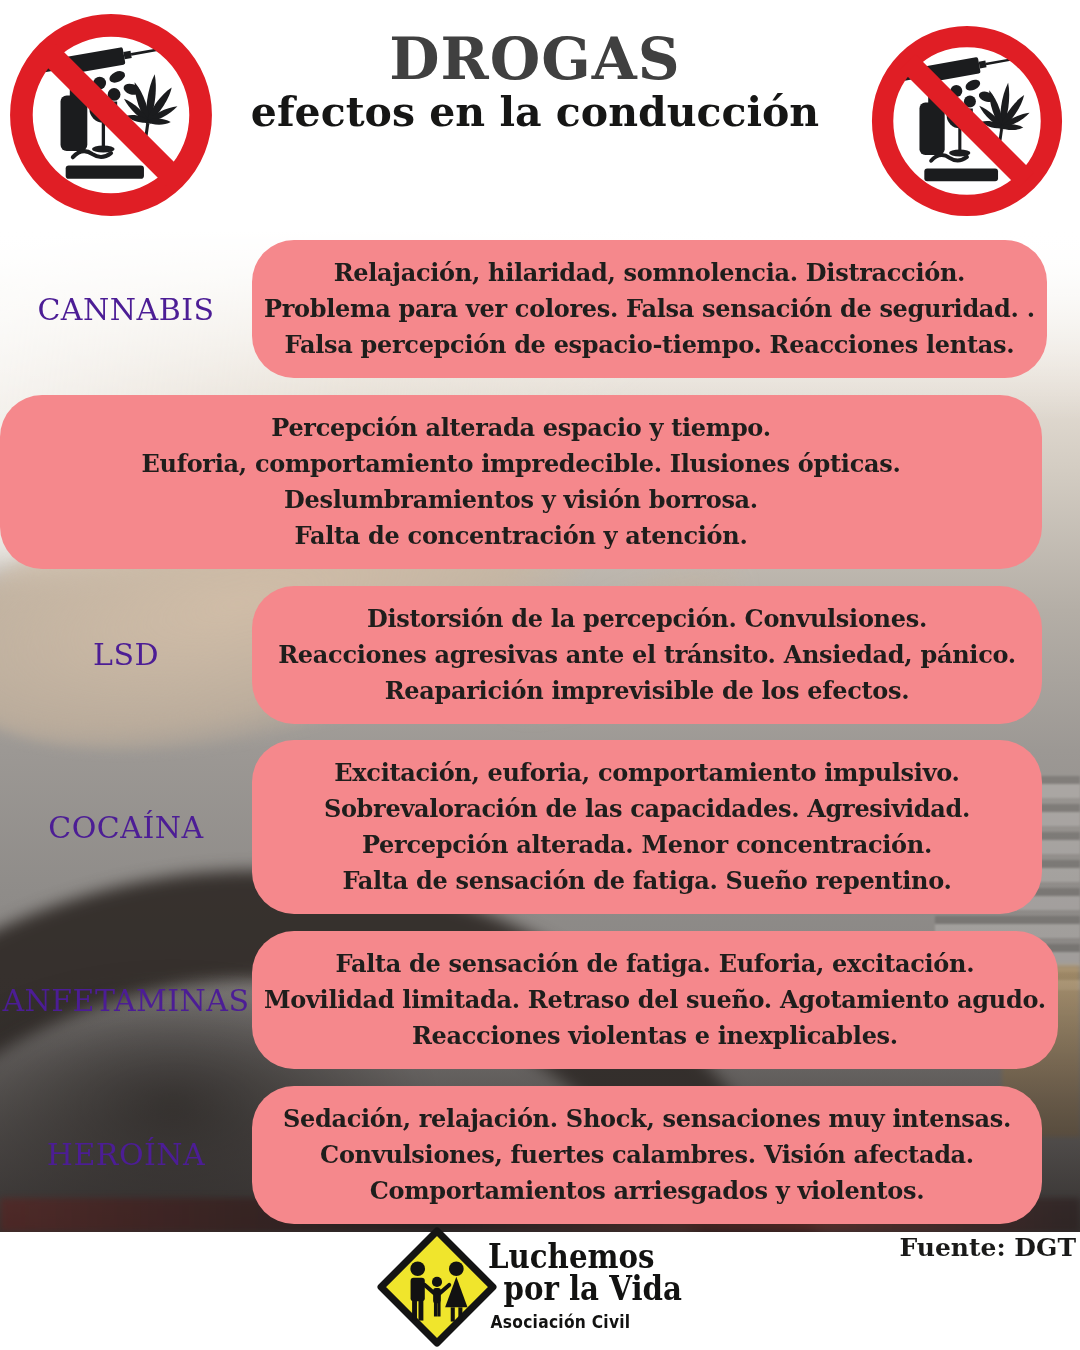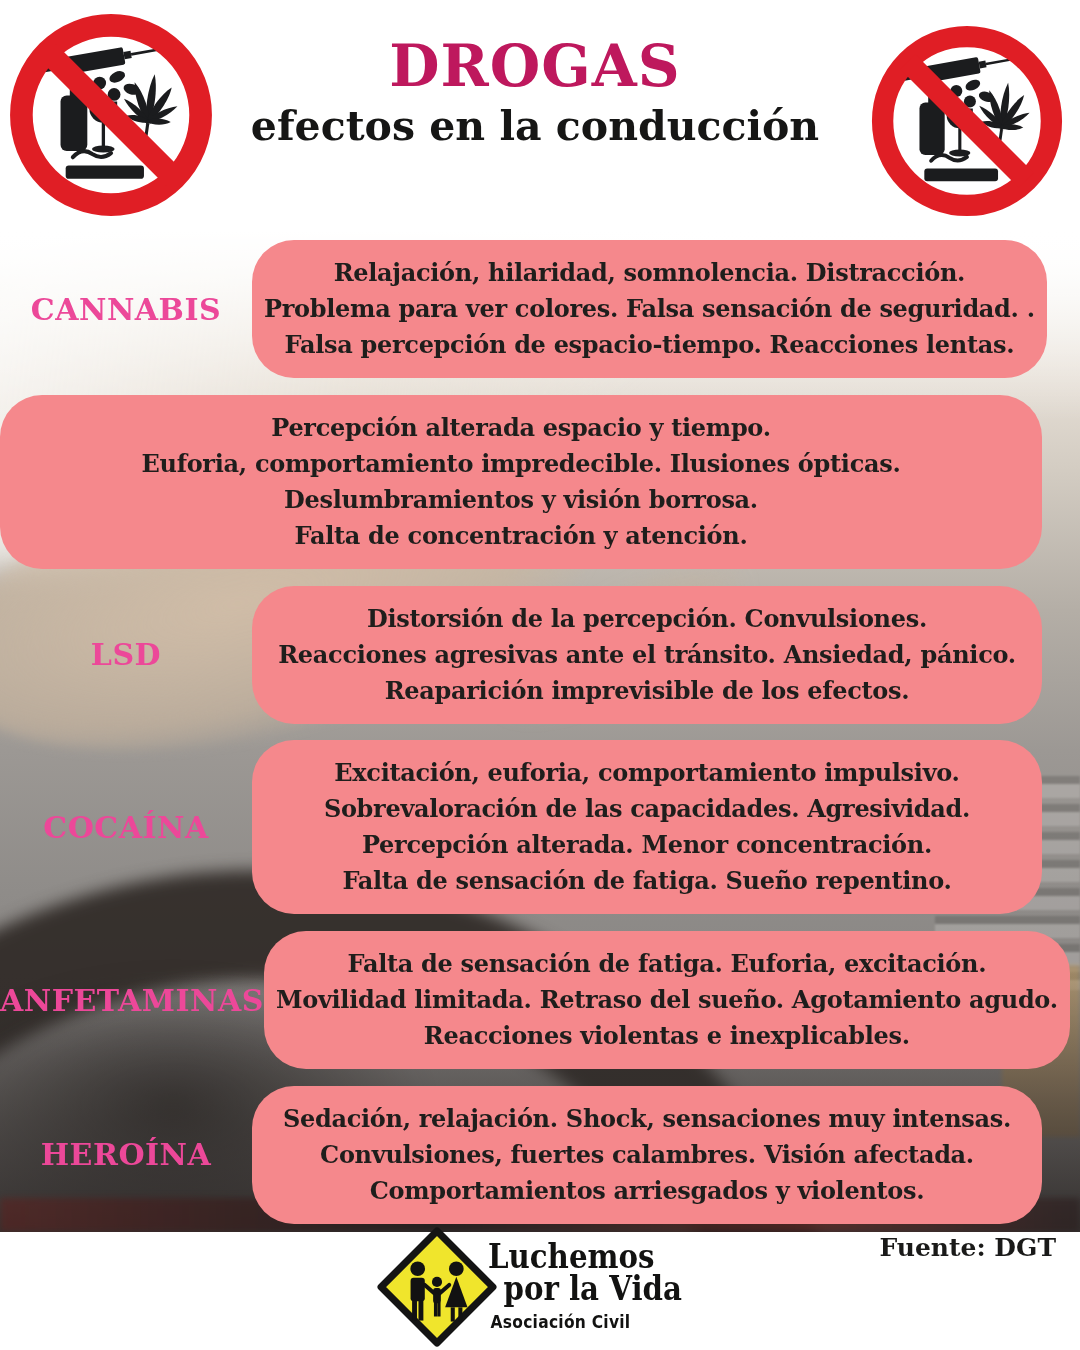--- a/index.html
+++ b/index.html
@@ -12,21 +12,21 @@
   .page{width:1080px;height:1350px;position:relative;display:flex;flex-direction:column;}
 
   
   header{height:230px;background:#fff;position:relative;flex:0 0 auto;z-index:3;}
   .icon-wrap{position:absolute;}
   .icon-left{left:8px;top:12px;width:206px;height:206px;}
   .icon-right{right:16px;top:24px;width:194px;height:194px;}
   .icon-wrap svg{width:100%;height:100%;display:block;}
   .title-block{position:absolute;left:222px;right:232px;top:30px;text-align:center;}
   .title-block h1{
-    margin:7px;font-size:58px;line-height:1.0;font-weight:bold;letter-spacing:1px;color:#be185d;
+    margin:0;font-size:58px;line-height:1.0;font-weight:bold;letter-spacing:1px;color:#404040;
   }
   .subtitle{font-size:41px;font-weight:bold;margin-top:0;color:#161615;}
 
   
   .glyph{fill:#1b1c1e;}
   .smoke{stroke:#1b1c1e;fill:none;}
   .ring{stroke:var(--prohibition-red,#E01E25);fill:none;}
   .diamond{fill:var(--logo-yellow,#F0E52C);stroke:#141414;stroke-linejoin:round;}
   .fig{fill:#121212;}
   .arm{stroke:#121212;stroke-linecap:round;fill:none;}
@@ -57,30 +57,30 @@
     background:linear-gradient(180deg,rgba(50,46,44,0) 0%,rgba(50,46,44,.5) 50%,rgba(34,30,29,.8) 100%);}
   .ph-red-bottom{left:0;right:0;bottom:0;height:34px;filter:blur(3px);
     background:linear-gradient(90deg,rgba(95,32,30,.55),rgba(32,27,27,.75) 40%,rgba(115,42,38,.5) 75%,rgba(42,31,31,.65));}
   .ph-top-fade{left:0;right:0;top:0;height:190px;
     background:linear-gradient(180deg,#fff 0,rgba(255,255,255,.85) 30px,rgba(255,255,255,0) 100%);}
 
   
   .rows{position:absolute;inset:0;z-index:2;display:flex;flex-direction:column;
     justify-content:space-between;padding:10px 38px 8px 0;box-sizing:border-box;}
   .row{display:flex;align-items:center;}
-  .drug-label{flex:0 0 252px;text-align:center;font-weight:bold;font-size:30px;
-    letter-spacing:.5px;color:#ec4899;}
+  .drug-label{flex:0 0 252px;text-align:center;font-weight:normal;font-size:30px;
+    letter-spacing:.5px;color:#4c1d95;}
   .effects-box{flex:1 1 auto;background:var(--box-pink,#F5888C);border-radius:42px;
     padding:15px 12px;text-align:center;}
   .effects-box p{margin:0;font-weight:bold;font-size:24px;line-height:36px;
     letter-spacing:-.3px;color:#1f1e1c;white-space:nowrap;}
 
   
   footer{height:118px;background:#fff;position:relative;flex:0 0 auto;z-index:3;}
-  .fuente{position:absolute;right:24px;top:1px;font-size:25px;font-weight:bold;color:#1a1a19;}
+  .fuente{position:absolute;right:4px;top:1px;font-size:25px;font-weight:bold;color:#1a1a19;}
   .logo{position:absolute;left:376px;top:-6px;width:122px;height:122px;}
   .logo svg{width:100%;height:100%;display:block;}
   .logo-text{position:absolute;left:488px;top:8px;transform:scaleX(.86);transform-origin:left top;
     color:#121211;}
   .logo-line{font-size:34px;line-height:32px;font-weight:bold;white-space:nowrap;}
   .logo-line.indent{padding-left:18px;}
   .logo-sub{font-family:"DejaVu Sans","Liberation Sans",sans-serif;font-weight:bold;
     font-size:18px;margin-top:7px;margin-left:3px;letter-spacing:.3px;white-space:nowrap;}
 </style>
 </head>

